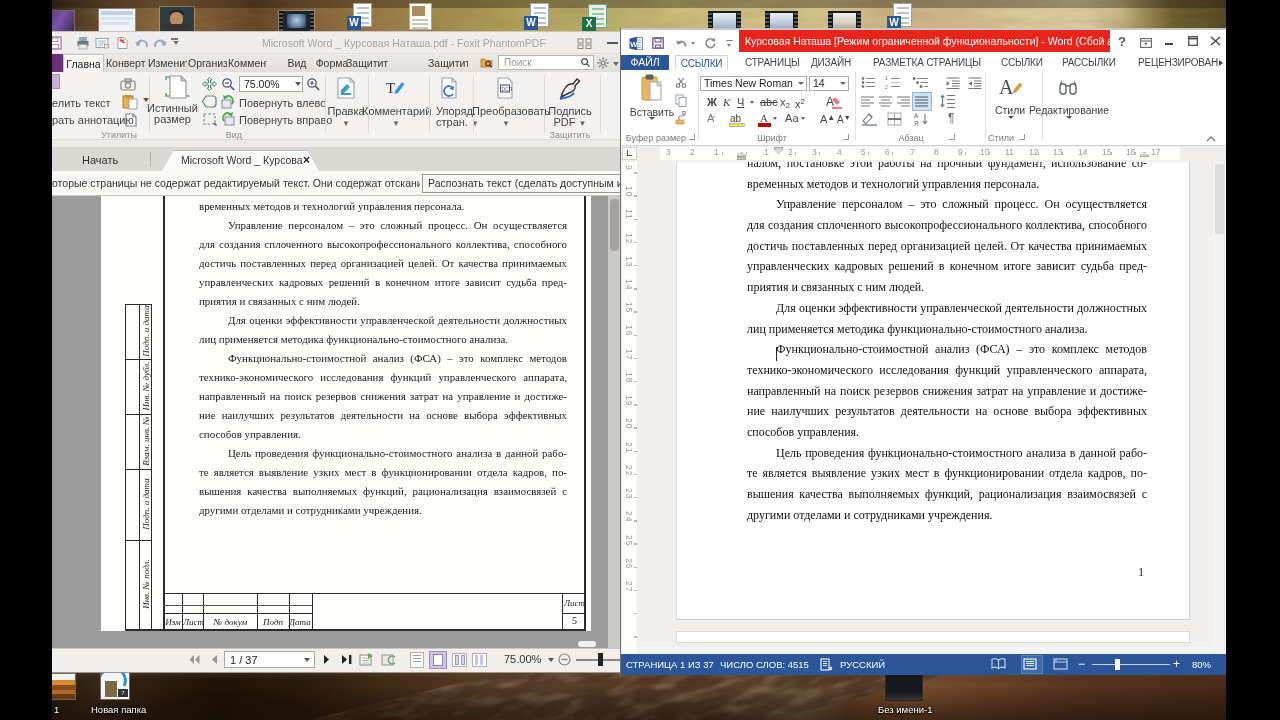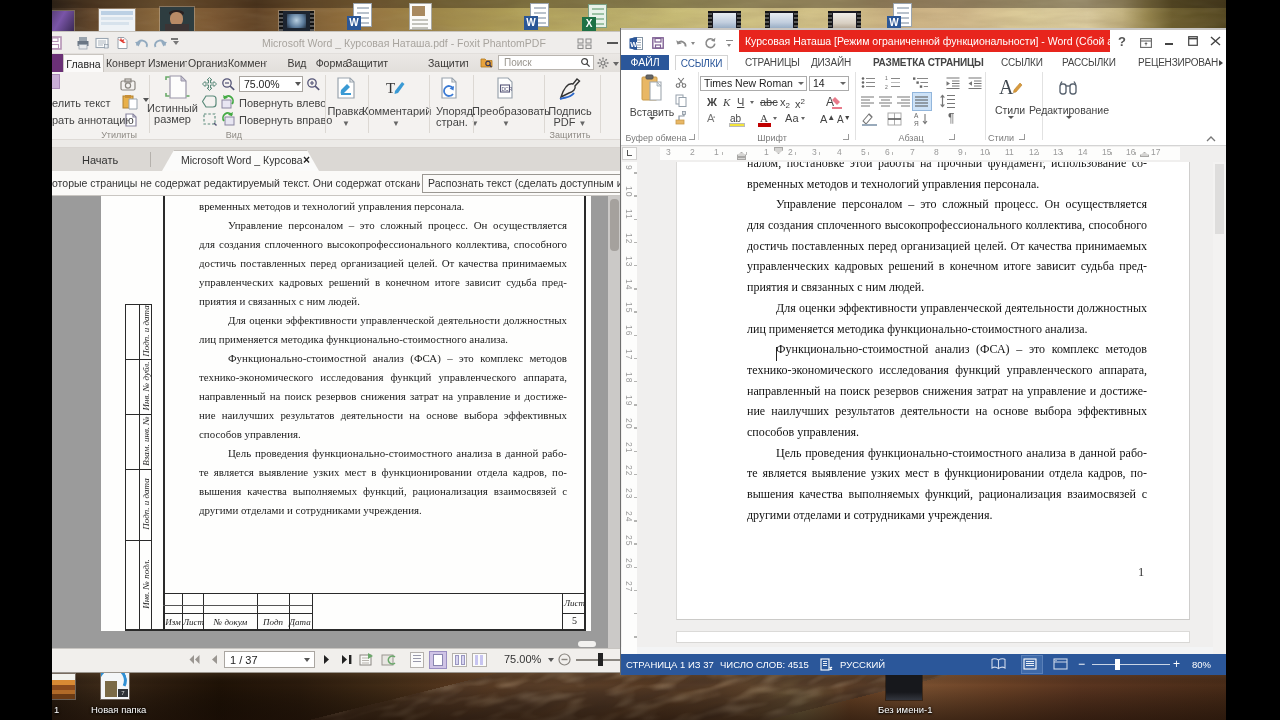--- a/index.html
+++ b/index.html
@@ -633,21 +633,21 @@
       </svg>
   <svg class="wqa" style="left:589px;top:6px;width:11px;height:10px" viewBox="0 0 11 10">
         <path d="M1 1 L10 9 M10 1 L1 9" stroke="#444" stroke-width="1.4"></path>
       </svg>
  </div>
  <div id="wd-tabs">
   <div id="wd-file">ФАЙЛ</div>
   <div class="wtab" id="wtab-active" style="left:54px;width:53px;">ССЫЛКИ</div>
   <div class="wtab" style="left:124px;width:44px;">СТРАНИЦЫ</div>
   <div class="wtab" style="left:188px;width:44px;">ДИЗАЙН</div>
-  <div class="wtab" style="left:252px;width:86px;font-weight:bold;">РАЗМЕТКА СТРАНИЦЫ</div>
+  <div class="wtab" style="left:252px;width:86px;">РАЗМЕТКА СТРАНИЦЫ</div>
   <div class="wtab" style="left:380px;width:36px;">ССЫЛКИ</div>
   <div class="wtab" style="left:441px;width:53px;">РАССЫЛКИ</div>
   <div class="wtab" style="left:517px;width:80px;text-align:left;overflow:hidden;">РЕЦЕНЗИРОВАНИ</div>
   <div style="position:absolute;left:598px;top:5px;width:0;height:0;border-top:3px solid transparent;border-bottom:3px solid transparent;border-left:4px solid #444;"></div>
  </div>
  <div id="wd-ribbon">
 
   <svg style="position:absolute;left:19px;top:4px;width:25px;height:29px" viewBox="0 0 25 29">
         <rect x="2" y="3" width="15" height="23" rx="1" fill="#e8b765" stroke="#c89a4a" stroke-width="1"></rect>
         <rect x="6" y="1" width="7" height="4" rx="1" fill="#666" stroke="#555"></rect>
@@ -803,21 +803,21 @@
         <g fill="none" stroke="#5a6470" stroke-width="1.4">
           <rect x="1" y="4" width="6" height="10" rx="2.4"></rect>
           <rect x="11" y="4" width="6" height="10" rx="2.4"></rect>
           <path d="M7 6 h4"></path>
         </g>
         <path d="M3 1.5 L1.5 4 M15 1.5 L16.5 4" stroke="#5a6470" stroke-width="1.4"></path>
       </svg>
   <div class="wbt" style="left:404px;top:35px;width:88px;">Редактирование</div>
   <div style="position:absolute;left:445px;top:46px;width:0;height:0;border-left:3px solid transparent;border-right:3px solid transparent;border-top:3.5px solid #555;"></div>
 
-  <div class="wglabel" style="left:2px;width:66px;">Буфер обмена</div>
+  <div class="wglabel" style="left:2px;width:66px;">Буфер размер</div>
   <div class="wglabel" style="left:121px;width:60px;">Шрифт</div>
   <div class="wglabel" style="left:260px;width:60px;">Абзац</div>
   <div class="wglabel" style="left:352px;width:56px;">Стили</div>
   <div style="position:absolute;left:68px;top:64px;width:6px;height:6px;border-right:1px solid #999;border-bottom:1px solid #999;"></div>
   <div style="position:absolute;left:222px;top:64px;width:6px;height:6px;border-right:1px solid #999;border-bottom:1px solid #999;"></div>
   <div style="position:absolute;left:328px;top:64px;width:6px;height:6px;border-right:1px solid #999;border-bottom:1px solid #999;"></div>
   <div style="position:absolute;left:398px;top:64px;width:6px;height:6px;border-right:1px solid #999;border-bottom:1px solid #999;"></div>
   <svg style="position:absolute;left:585px;top:65px;width:10px;height:7px" viewBox="0 0 10 7">
         <path d="M1 6 L5 2 9 6" fill="none" stroke="#777" stroke-width="1.3"></path>
       </svg>

